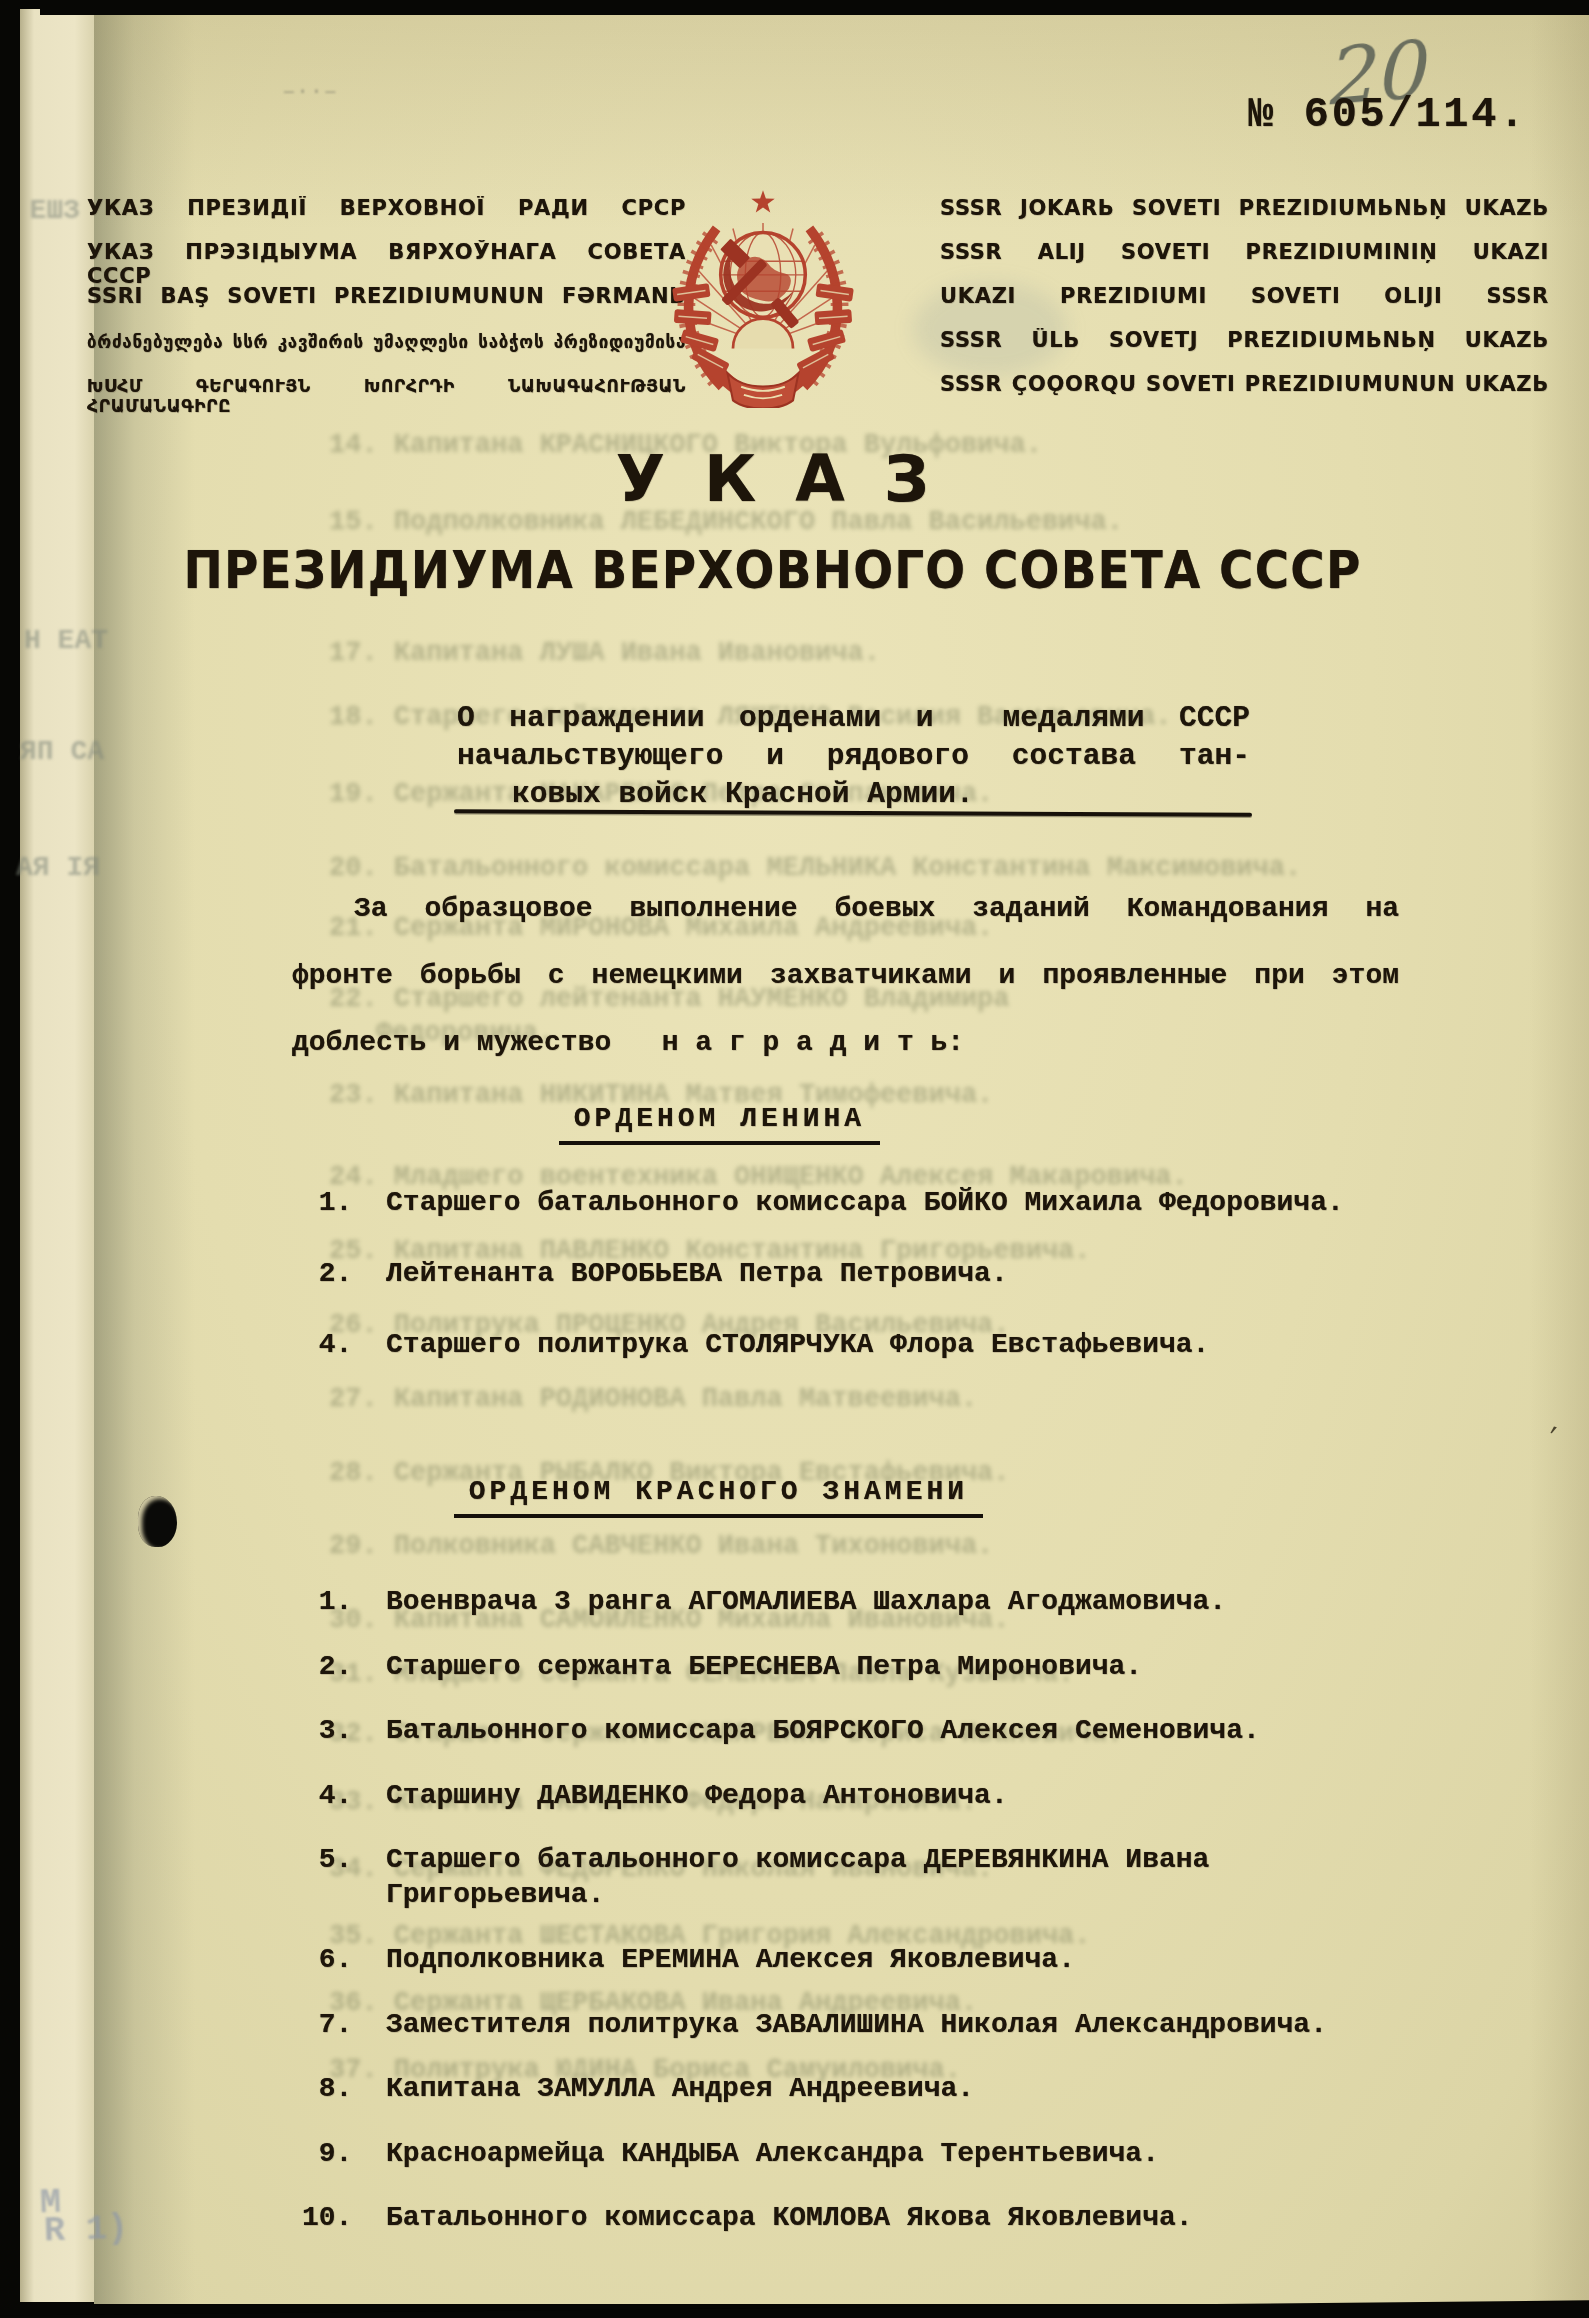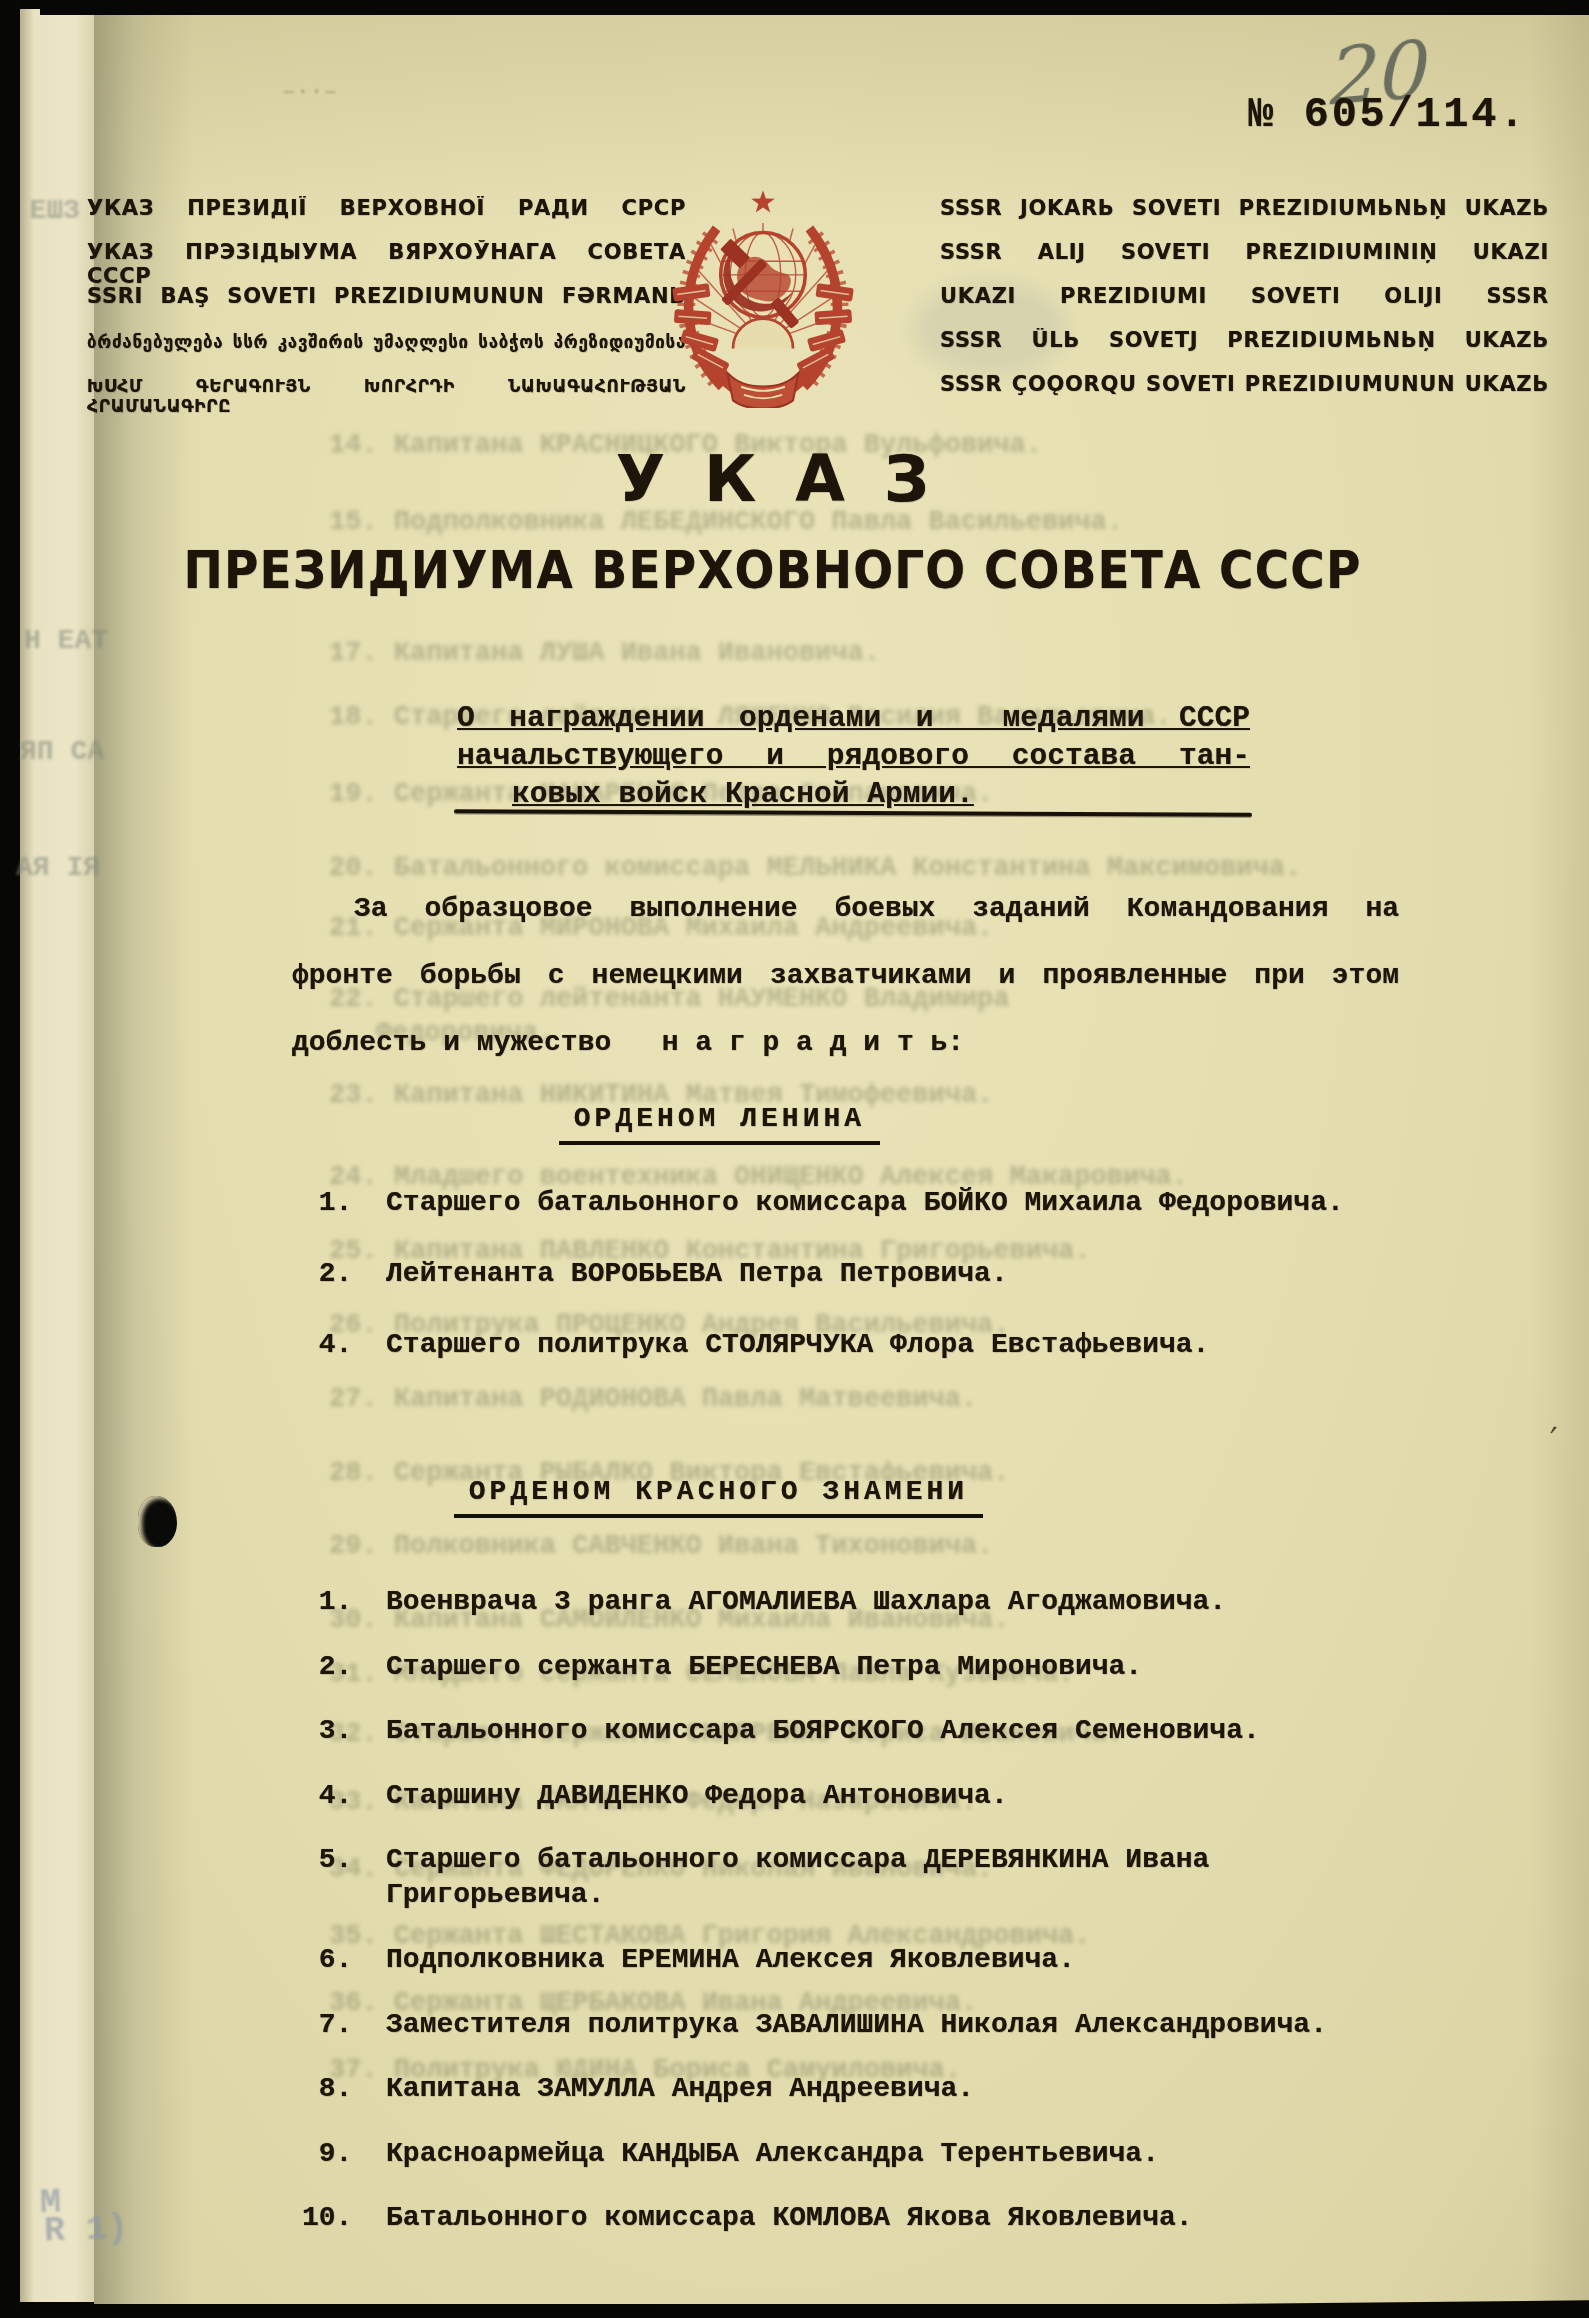--- a/index.html
+++ b/index.html
@@ -45,21 +45,21 @@
   .emblem{position:absolute;left:662px;top:184px;width:202px;height:224px;}
   
   .title-wrap{position:absolute;left:94px;top:0;width:1357px;text-align:center;}
   .title-ukaz{position:absolute;left:0;top:442px;width:100%;
       font-family:"DejaVu Sans","Liberation Sans",sans-serif;font-weight:700;
       font-size:64px;letter-spacing:39px;text-indent:39px;}
   .title-presidium{position:absolute;left:0;top:541px;width:100%;
       font-family:"DejaVu Sans","Liberation Sans",sans-serif;font-weight:700;
       font-size:51px;letter-spacing:1.3px;transform:scaleX(.92);}
   
-  .subject{position:absolute;left:457px;top:699px;width:793px;font-size:29.6px;line-height:38px;text-decoration:underline;}
+  .subject{position:absolute;left:457px;top:699px;width:793px;font-size:29.6px;line-height:38px;}
   .subject .just{text-align:justify;text-align-last:justify;white-space:pre-wrap;}
   .subject .l3{padding-left:55px;}
   .subject-underline{position:absolute;left:454px;top:811px;width:798px;height:4px;
       background:#17110a;transform:rotate(.25deg);border-radius:2px;box-shadow:0 1.3px 0 rgba(23,17,10,.35);}
   
   .preamble{position:absolute;left:262px;top:875px;width:1107px;font-size:28px;line-height:67px;margin-left:30px;}
   .preamble .just{text-align:justify;text-align-last:justify;}
   .preamble .l1{padding-left:62px;}
   .preamble .l3{white-space:pre-wrap;}
   

